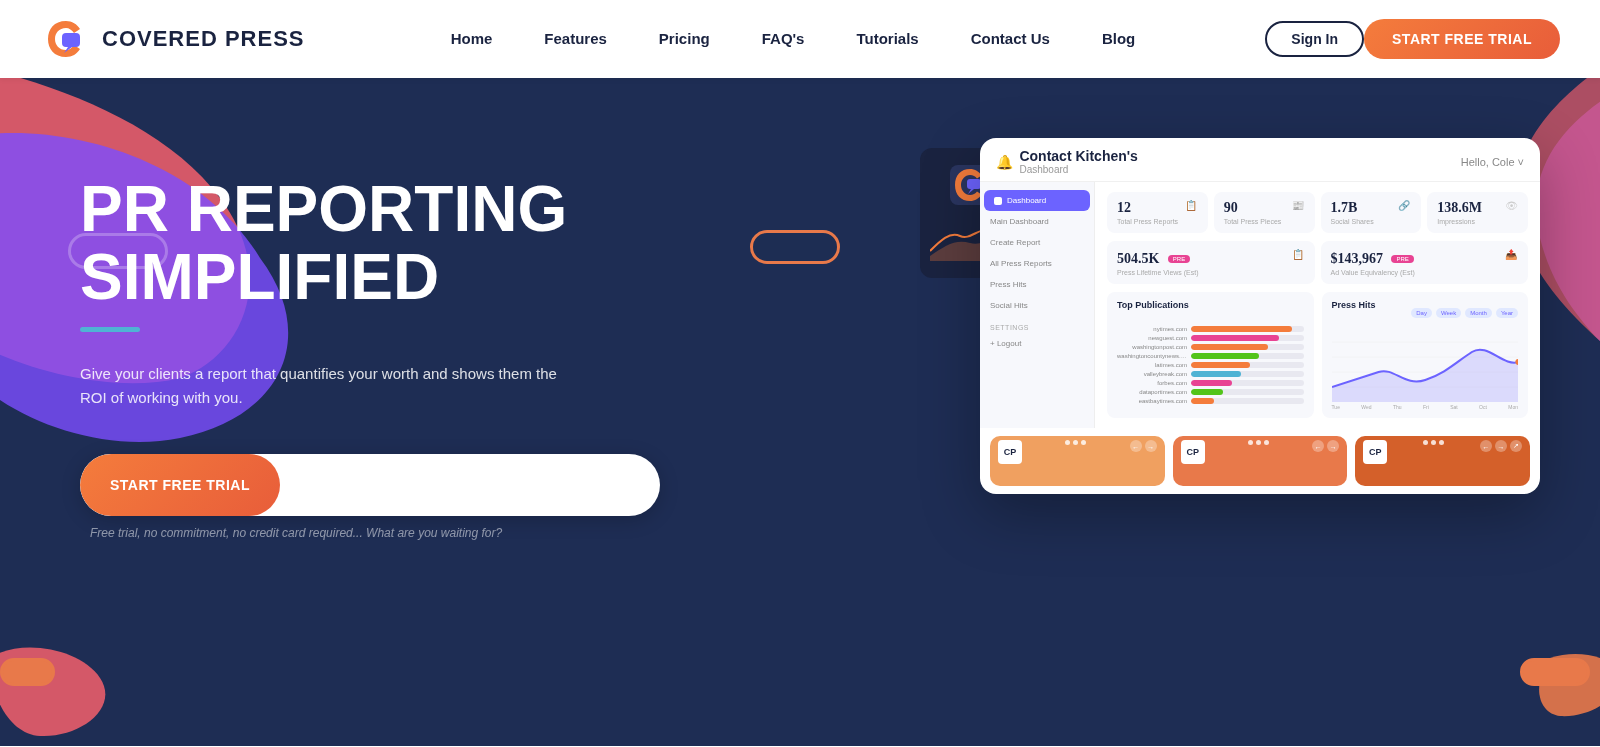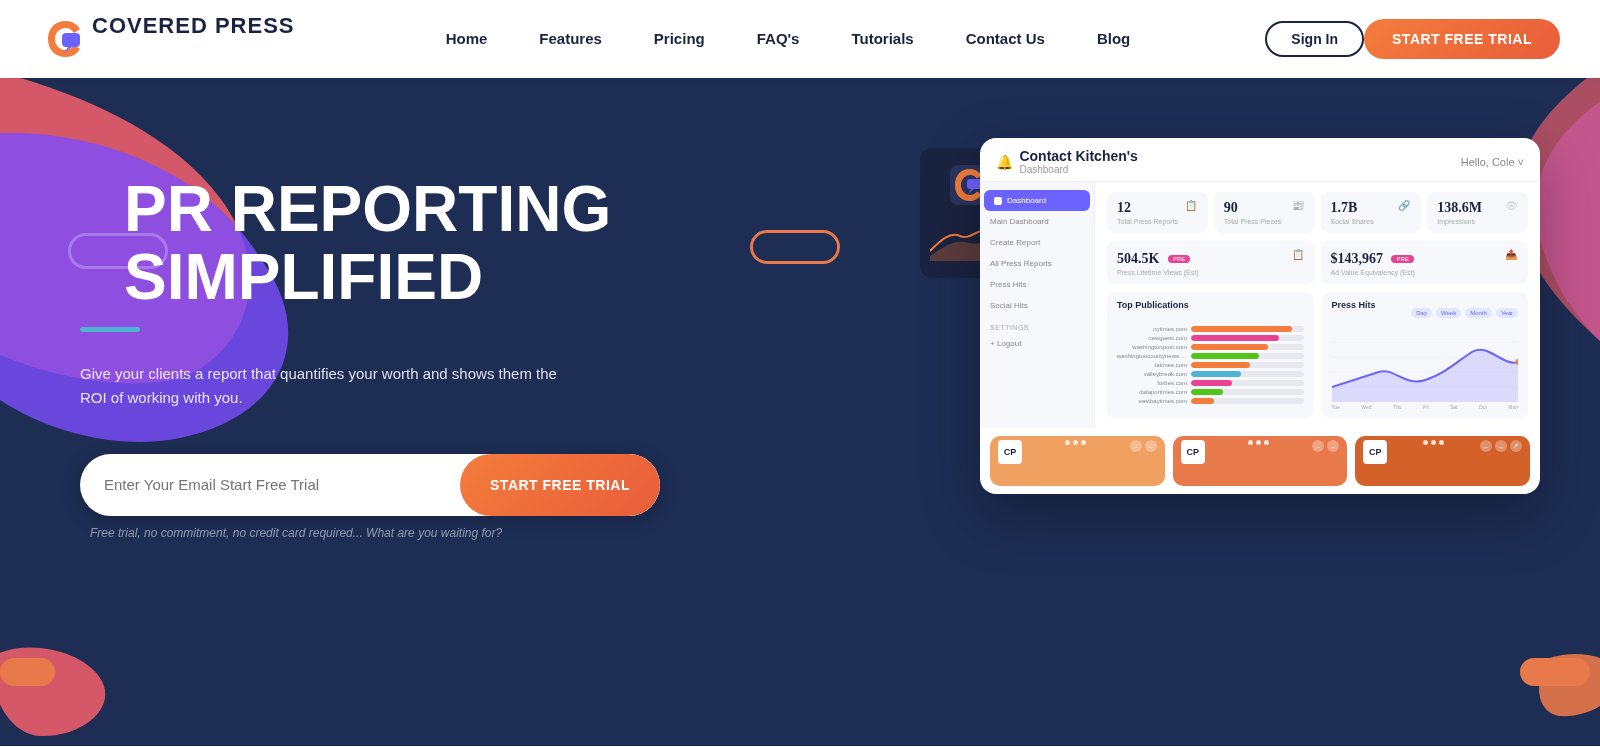--- a/index.html
+++ b/index.html
@@ -12,20 +12,22 @@
       justify-content: space-between;
       padding: 0 40px;
       height: 78px;
       background: #fff;
       position: relative;
       z-index: 10;
       box-shadow: 0 1px 6px rgba(0,0,0,0.07);
     }
     .logo-area {
       display: flex;
+      align-items: center;
+      gap: 10px;
     }
     .logo-icon {
       width: 52px;
       height: 52px;
     }
     .logo-text {
       font-size: 22px;
       font-weight: 800;
       color: #1a2340;
       letter-spacing: 1px;
@@ -138,21 +140,20 @@
     .hero-left {
       flex: 1;
       max-width: 600px;
     }
     .hero-title {
       font-size: 64px;
       font-weight: 900;
       color: #fff;
       line-height: 1.05;
       margin-bottom: 16px;
-      margin-left: 44px;
     }
     .hero-divider {
       width: 60px;
       height: 5px;
       background: #4fb3d4;
       border-radius: 3px;
       margin-bottom: 30px;
     }
     .hero-subtitle {
       color: rgba(255,255,255,0.85);
@@ -495,21 +496,20 @@
 
     <div class="hero-left">
       <h1 class="hero-title">
         <span>PR REPORTING</span><br>
         <span>SIMPLIFIED</span>
       </h1>
       <div class="hero-divider"></div>
       <p class="hero-subtitle">Give your clients a report that quantifies your worth and shows them the ROI of working with you.</p>
 
       <div class="email-form">
-        <input class="email-input" type="email" placeholder="Enter Your Email Start Free Trial" style="">
         <button class="btn-trial-hero">START FREE TRIAL</button>
       </div>
       <p class="hero-fine-print">Free trial, no commitment, no credit card required... What are you waiting for?</p>
     </div>
 
     <div class="hero-right">
       <div class="dashboard-outer">
 
         <div class="cp-card">
           <svg class="cp-card-logo" viewBox="0 0 40 40">

